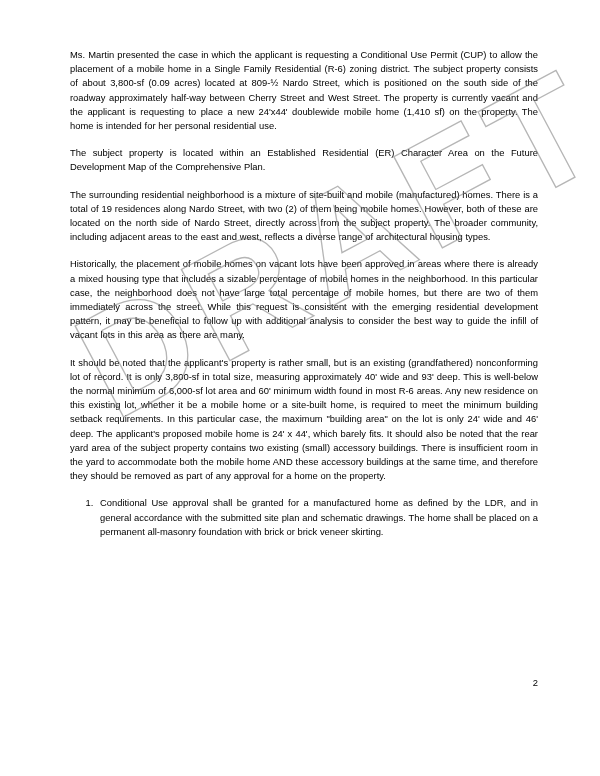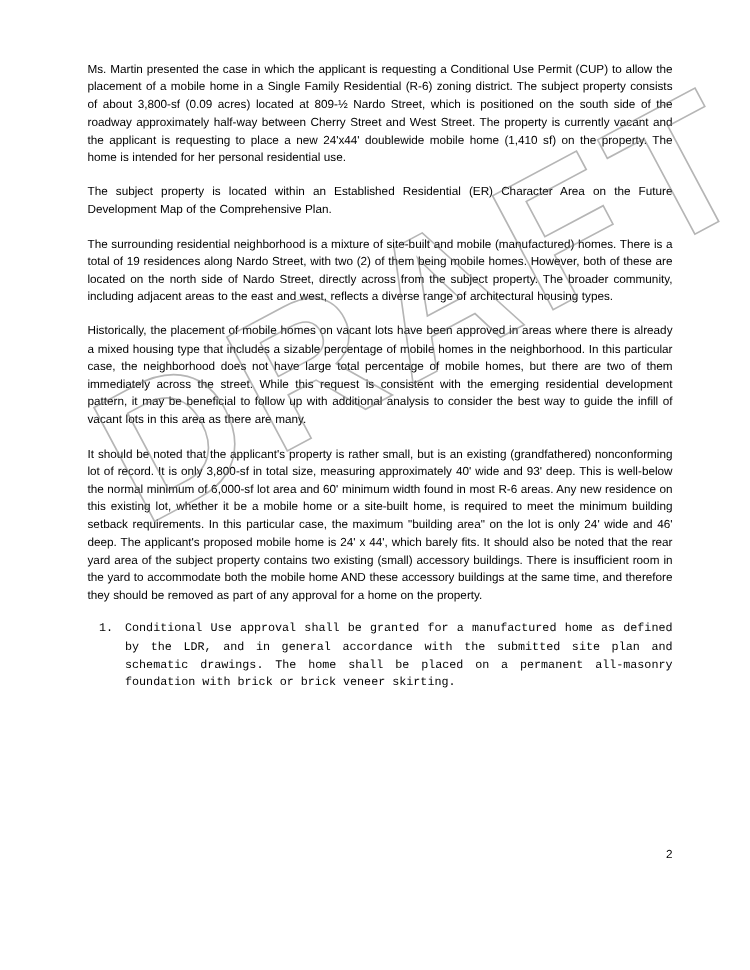--- a/index.html
+++ b/index.html
@@ -55,21 +55,20 @@
     line-height: 14.2px;
     text-align: justify;
     margin: 0 0 13px 0;
     word-spacing: 0.2px;
   }
   ol.conditions {
     margin: 0;
     padding-left: 26px;
     font-size: 9.4px;
     line-height: 14.2px;
-    font-family: Liberation Mono, monospace;
   }
   ol.conditions li {
     text-align: justify;
     margin-bottom: 10px;
     padding-left: 4px;
   }
   .page-number {
     position: absolute;
     right: 62px;
     bottom: 88px;

